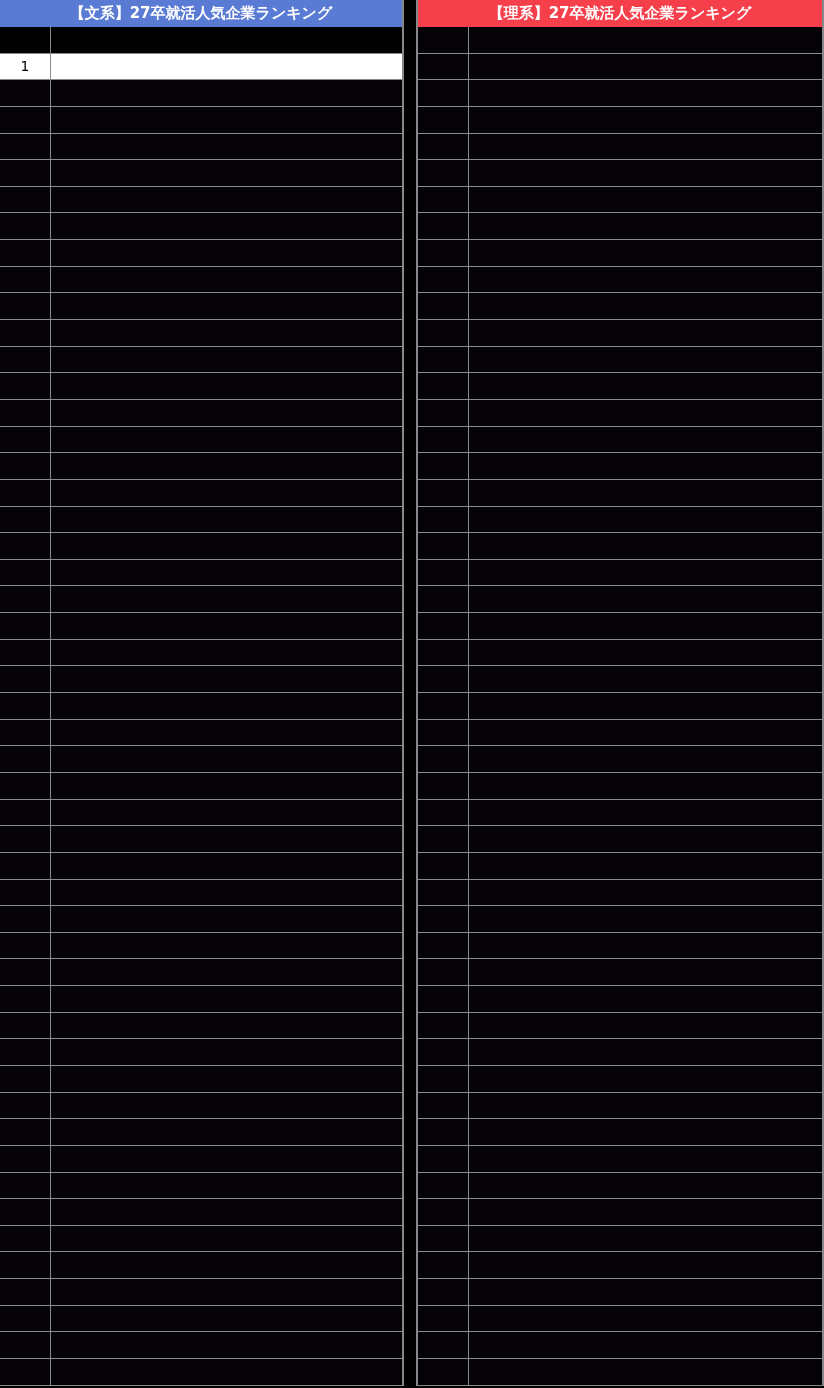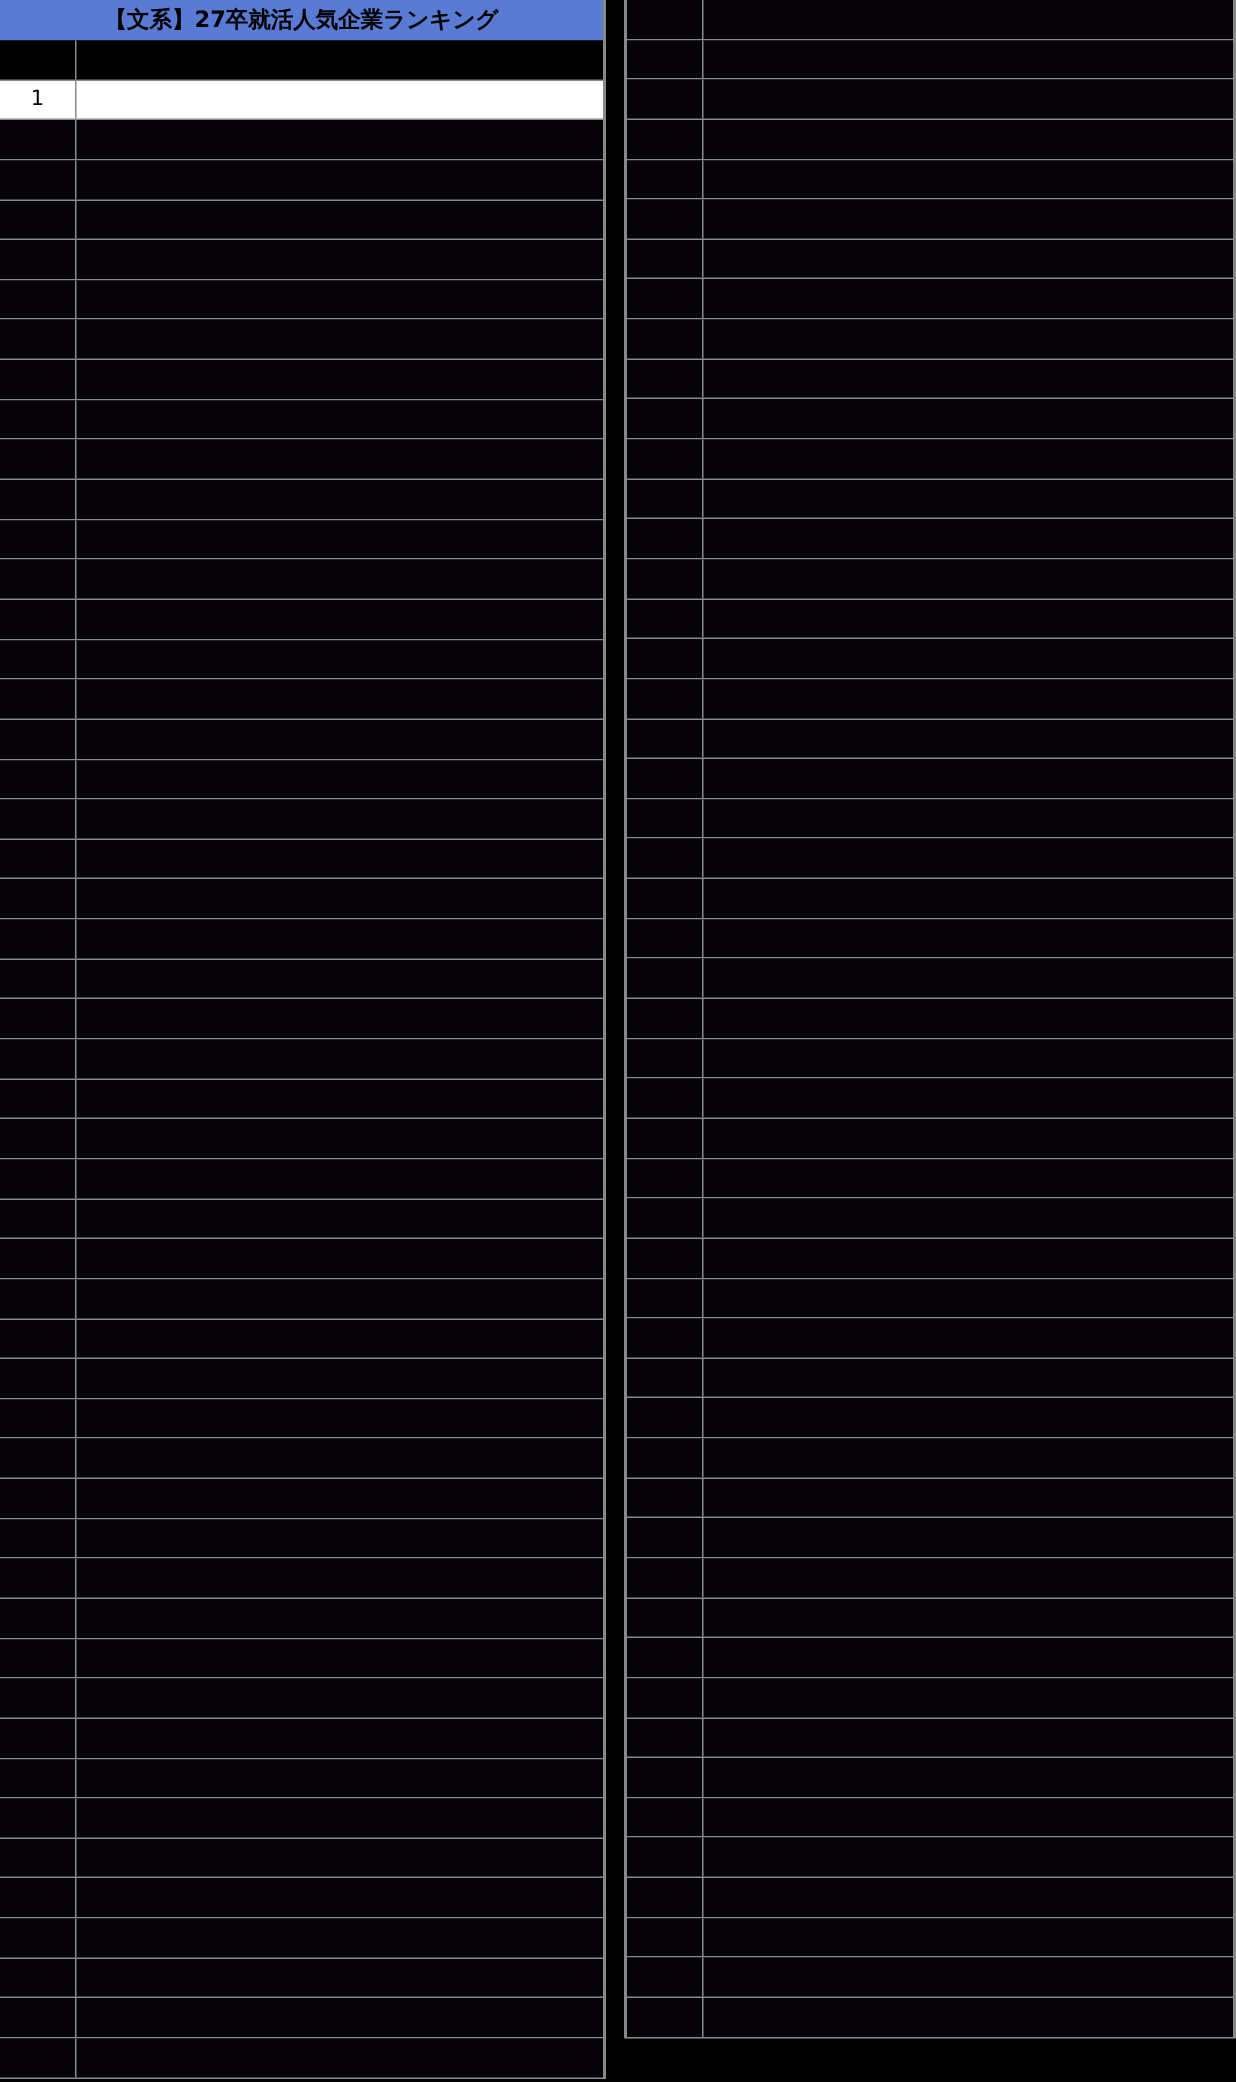--- a/index.html
+++ b/index.html
@@ -1,21 +1,21 @@
 <!DOCTYPE html>
 <html><head>
 <meta charset="utf-8">
 <style>
   html, body { margin:0; padding:0; background:#000; }
   body { width:824px; height:1388px; position:relative; overflow:hidden;
          font-family:"DejaVu Sans", sans-serif; }
   .tbl { position:absolute; top:0; border-right:2px solid #888; border-left:2px solid #888; }
   .tbl.left { left:0; width:402px; border-left:none; }
   .tbl.right { left:416px; width:404px; }
-  .hdr { height:27px; line-height:27px; text-align:center; color:#000000;
+  .hdr { height:27px; line-height:27px; text-align:center; color:#ffffff;
          font-weight:bold; font-size:15px; }
   .left .hdr { background:#5a7bd4; }
   .right .hdr { background:#f5404b; }
   .row { height:25.65px; border-bottom:1.5px solid #8a8a8a; display:flex; background:#050308; }
   .row .rank { width:50px; border-right:1.5px solid #8a8a8a; text-align:center;
                color:#000; font-size:14px; line-height:25px; }
   .row .name { flex:1; color:#000; font-size:14px; line-height:25px; padding-left:4px; }
   .row.filled { background:#fff; }
   .row.blank { background:#000; border-bottom:1.5px solid #8a8a8a; }
 </style>
@@ -225,20 +225,21 @@
         <div class="name"></div>
       </div>
       <div class="row">
         <div class="rank"></div>
         <div class="name"></div>
       </div>
     </div>
 </div>
 
 <div class="tbl right">
+  <div class="hdr">【理系】27卒就活人気企業ランキング</div>
   <div id="right-rows">
       <div class="row">
         <div class="rank"></div>
         <div class="name"></div>
       </div>
       <div class="row">
         <div class="rank"></div>
         <div class="name"></div>
       </div>
       <div class="row">

